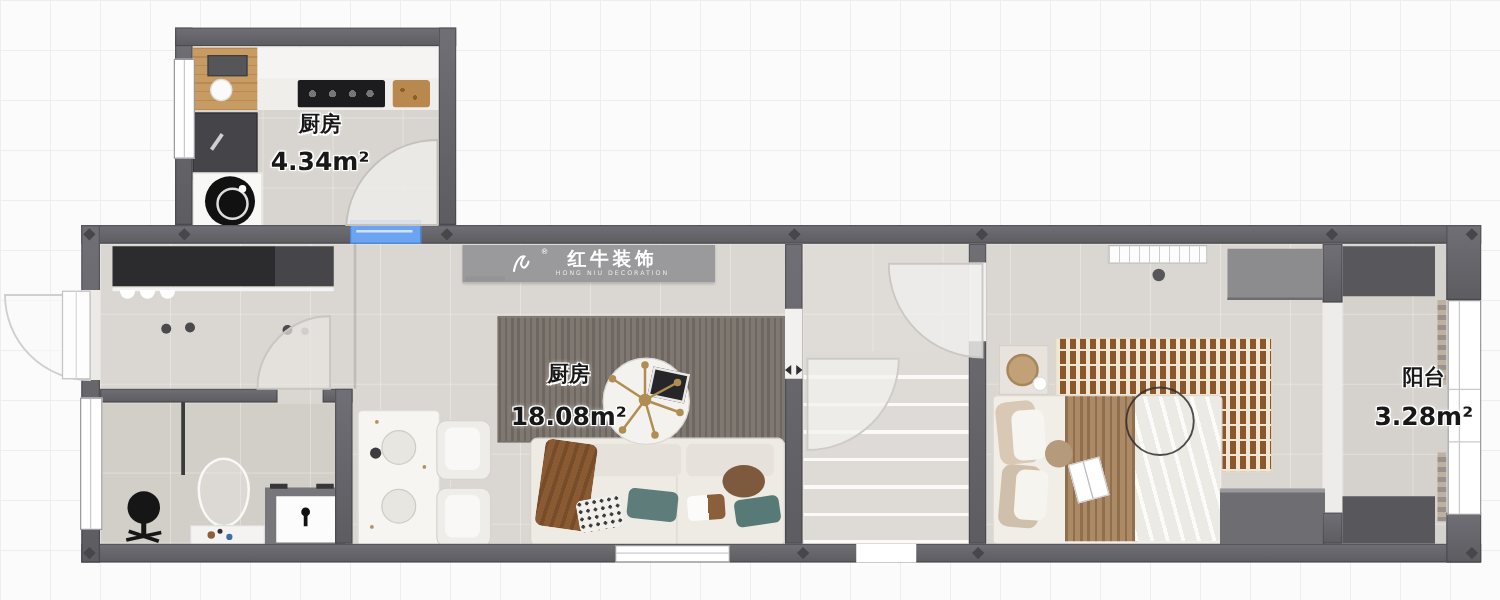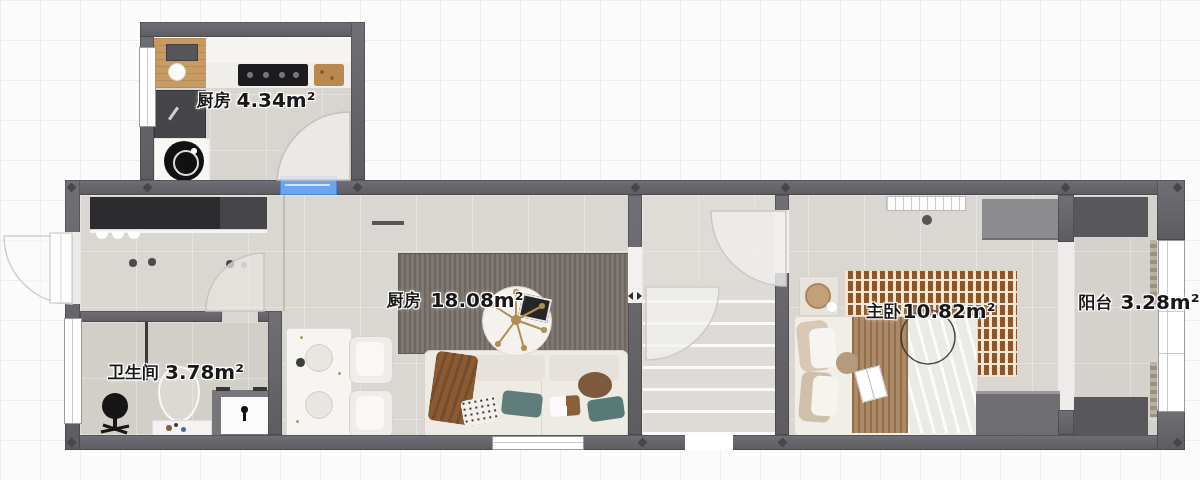--- a/index.html
+++ b/index.html
@@ -17,21 +17,21 @@
   .gap{position:absolute;background:#f2f1ef;z-index:11;}
   .floor{position:absolute;background-color:#dad6d1;
     background-image:linear-gradient(rgba(255,255,255,.30) 1px,transparent 1px),
                      linear-gradient(90deg,rgba(255,255,255,.30) 1px,transparent 1px);
     background-size:56px 56px;z-index:1;}
   .joint{position:absolute;width:7px;height:7px;background:#46464b;transform:rotate(45deg);z-index:12;}
   .winframe{position:absolute;background:#fff;border:1px solid #9a9a9e;z-index:12;}
   .winline{position:absolute;background:#c9c9cd;}
   .furn{position:absolute;z-index:5;}
   .dot{position:absolute;border-radius:50%;z-index:6;}
-  .room-label{position:absolute;transform:translateX(-50%);display:flex;
+  .room-label{position:absolute;transform:translateX(-50%);display:flex;flex-direction:column;
     align-items:center;z-index:30;white-space:nowrap;}
   .room-name{font-size:17px;font-weight:700;color:#181818;
     text-shadow:-1px -1px 0 #fff,1px -1px 0 #fff,-1px 1px 0 #fff,1px 1px 0 #fff,0 0 4px #fff;}
   .room-area{font-size:20px;font-weight:700;color:#181818;
     text-shadow:-1px -1px 0 #fff,1px -1px 0 #fff,-1px 1px 0 #fff,1px 1px 0 #fff,0 0 4px #fff;}
   .banner{position:absolute;left:370px;top:196px;width:202px;height:30px;
     background:rgba(151,151,154,.96);display:flex;align-items:center;justify-content:center;
     gap:6px;z-index:25;box-shadow:0 1px 2px rgba(0,0,0,.18);}
   .banner-col{display:flex;flex-direction:column;align-items:center;line-height:1;}
   .banner-cn{color:#fff;font-size:15px;font-weight:700;letter-spacing:3px;}
@@ -263,35 +263,37 @@
     <circle cx="928" cy="337" r="27" fill="none" stroke="#2e2e2e" stroke-width="1.5" opacity="0.85"></circle>
 
     <g>
       <circle cx="115" cy="406" r="13" fill="#161616"></circle>
       <rect x="113" y="417" width="4" height="13" fill="#161616"></rect>
       <line x1="101" y1="432" x2="129" y2="426" stroke="#161616" stroke-width="3"></line>
       <line x1="103" y1="425" x2="127" y2="433" stroke="#161616" stroke-width="3"></line>
     </g>
   </svg>
 
+  <div class="banner">
+    <svg width="20" height="20" viewBox="0 0 24 24">
+      <path d="M5 19 C7 8 12 4 15 5 C12 9 11 13 13 15 C15 17 18 14 19 10" fill="none" stroke="#fff" stroke-width="2" stroke-linecap="round"></path>
+    </svg>
+    <span class="banner-reg">®</span>
+    <div class="banner-col">
+      <span class="banner-cn">红牛装饰</span>
+      <span class="banner-en">HONG NIU DECORATION</span>
+    </div>
+  </div>
 
   <div class="room-label" style="left:256px;top:88px;gap:6px;">
     <span class="room-name">厨房</span>
     <span class="room-area">4.34m²</span>
   </div>
   <div class="room-label" style="left:455px;top:288px;gap:10px;">
     <span class="room-name">厨房</span>
     <span class="room-area">18.08m²</span>
   </div>
-  <div class="room-label" style="left:931px;top:299px;gap:2px;">
-    <span class="room-name">主卧</span>
-    <span class="room-area">10.82m²</span>
-  </div>
   <div class="room-label" style="left:1139px;top:290px;gap:8px;">
     <span class="room-name">阳台</span>
     <span class="room-area">3.28m²</span>
   </div>
-  <div class="room-label" style="left:176px;top:360px;gap:6px;">
-    <span class="room-name">卫生间</span>
-    <span class="room-area">3.78m²</span>
-  </div>
 
 </div>
 
 </body></html>

